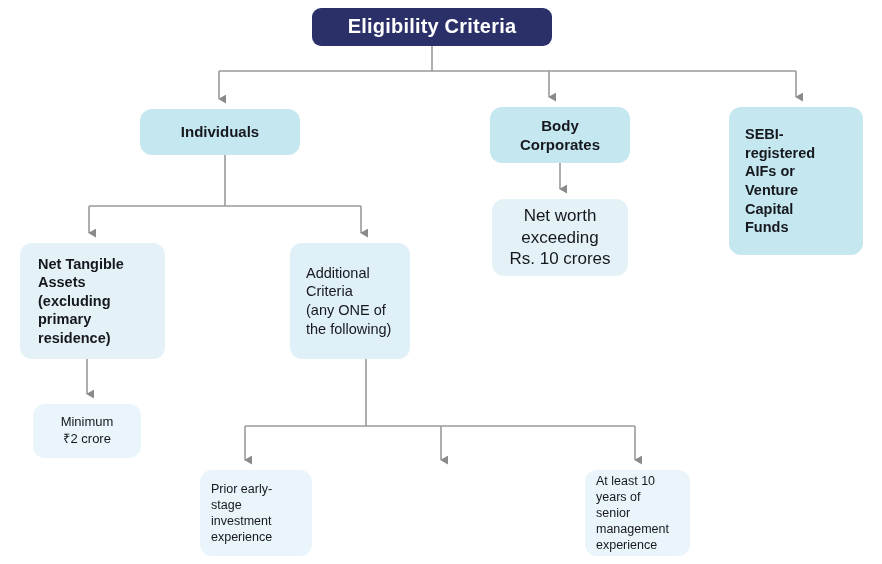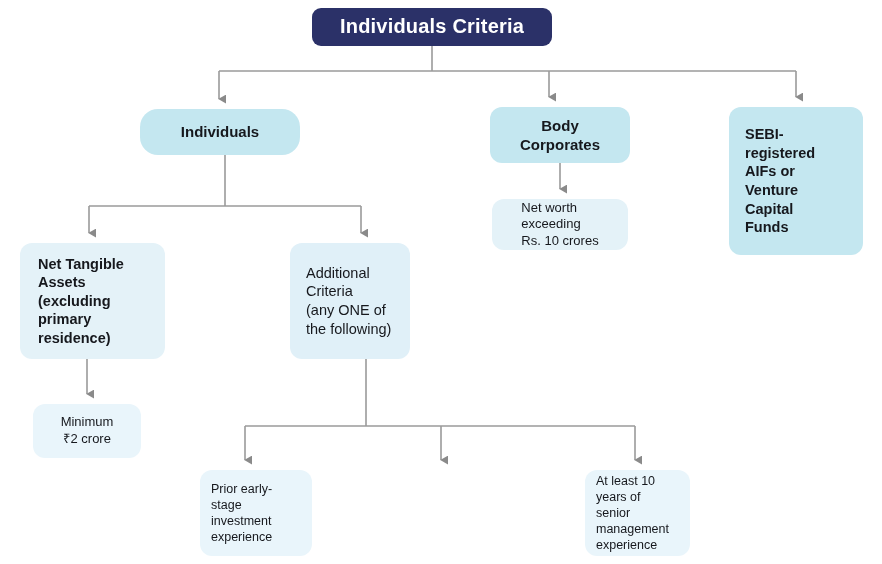--- a/index.html
+++ b/index.html
@@ -50,21 +50,21 @@
     letter-spacing: 0.2px;
     border-radius: 9px;
     justify-content: center;
     text-align: center;
   }
 
   
   #n-individuals {
     left: 140px; top: 109px; width: 160px; height: 46px;
     background: #c4e7f0; font-size: 15px; font-weight: bold;
-    justify-content: center; text-align: center; border-radius: 18px;
+    justify-content: center; text-align: center;
   }
   #n-body-corporates {
     left: 490px; top: 107px; width: 140px; height: 56px;
     background: #c4e7f0; font-size: 15px; font-weight: bold;
     justify-content: center; text-align: center;
   }
   #n-sebi {
     left: 729px; top: 107px; width: 134px; height: 148px;
     background: #c4e7f0; font-size: 14.5px; font-weight: bold;
     padding: 0 16px;
@@ -75,23 +75,23 @@
     left: 20px; top: 243px; width: 145px; height: 116px;
     background: #e4f2f8; font-size: 14.5px; font-weight: bold;
     padding: 0 18px;
   }
   #n-additional {
     left: 290px; top: 243px; width: 120px; height: 116px;
     background: #e0f0f8; font-size: 14.5px; font-weight: normal;
     padding: 0 16px;
   }
   #n-networth {
-    left: 492px; top: 199px; width: 136px; height: 51px;
-    background: #e4f2f8; font-size: 13px; font-weight: normal;
-    justify-content: center; text-align: left;
+    left: 492px; top: 199px; width: 136px; height: 77px;
+    background: #e4f2f8; font-size: 17px; font-weight: normal;
+    justify-content: center; text-align: center;
   }
 
   
   #n-minimum {
     left: 33px; top: 404px; width: 108px; height: 54px;
     background: #e9f5fb; font-size: 13px; font-weight: normal;
     justify-content: center; text-align: center;
   }
   #n-early-stage {
     left: 200px; top: 470px; width: 112px; height: 86px;
@@ -138,21 +138,21 @@
       <path d="M87,359 L87,394" marker-end="url(#arrowhead)"></path>
 
       <path d="M366,359 L366,426"></path>
       <path d="M245,426 L635,426"></path>
       <path d="M245,426 L245,460" marker-end="url(#arrowhead)"></path>
       <path d="M441,426 L441,460" marker-end="url(#arrowhead)"></path>
       <path d="M635,426 L635,460" marker-end="url(#arrowhead)"></path>
     </g>
   </svg>
 
-  <div class="node center" id="n-root">Individuals Criteria</div>
+  <div class="node center" id="n-root">Eligibility Criteria</div>
 
   <div class="node center" id="n-individuals">Individuals</div>
 
   <div class="node center" id="n-body-corporates">Body
 Corporates</div>
 
   <div class="node left" id="n-sebi">SEBI-
 registered
 AIFs or
 Venture

